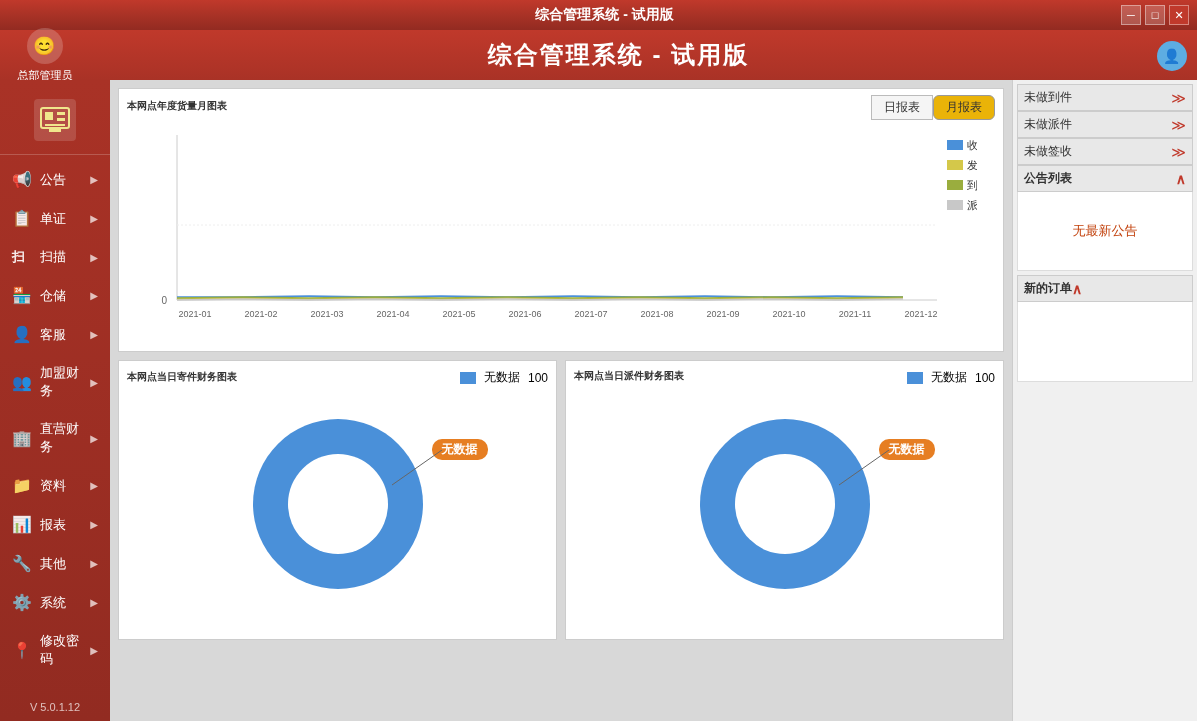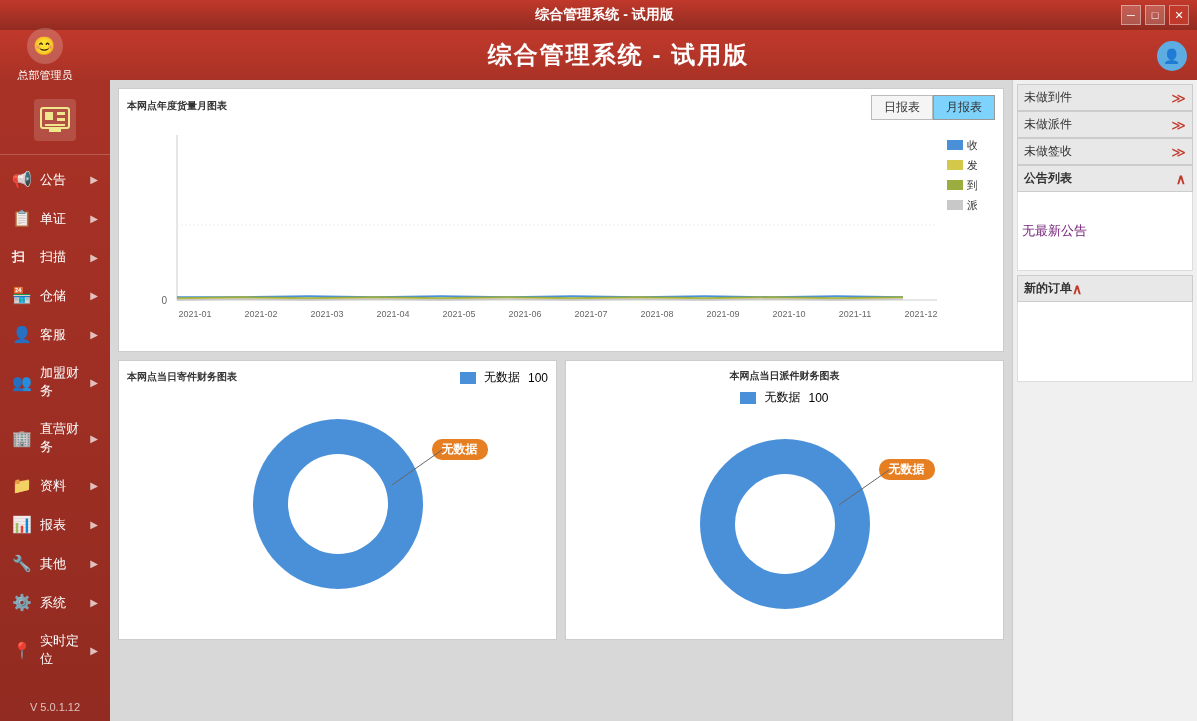--- a/index.html
+++ b/index.html
@@ -168,22 +168,23 @@
     }
     .chart-btn {
       padding: 3px 12px;
       border: 1px solid #bbb;
       background: #f5f5f5;
       cursor: pointer;
       font-size: 12px;
       color: #333;
     }
     .chart-btn.active {
-      background: #7dd3fc;
+      background: #eab308;
       border-color: #999;
+      border-radius: 6px;
     }
     .clearfix::after { content: ''; display: table; clear: both; }
 
     
     .donut-row {
       display: flex;
       gap: 8px;
     }
     .donut-card {
       flex: 1;
@@ -238,23 +239,23 @@
     }
     .right-panel-expand {
       color: #c0392b;
       font-size: 14px;
     }
     .right-panel-content {
       background: white;
       border: 1px solid #ddd;
       border-top: none;
       padding: 30px 4px;
-      text-align: left;
+      text-align: center;
       font-size: 13px;
-      color: #701a75;
+      color: #c2410c;
     }
     .new-order-section {
       margin-top: 4px;
     }
     .new-order-header {
       display: flex;
       align-items: center;
       padding: 4px 6px;
       background: #e8e8e8;
       border: 1px solid #ccc;
@@ -361,21 +362,21 @@
       <span class="sidebar-item-label">其他</span>
       <span class="sidebar-item-arrow">▶</span>
     </div>
     <div class="sidebar-item">
       <span class="sidebar-item-icon">⚙️</span>
       <span class="sidebar-item-label">系统</span>
       <span class="sidebar-item-arrow">▶</span>
     </div>
     <div class="sidebar-item">
       <span class="sidebar-item-icon">📍</span>
-      <span class="sidebar-item-label">实时定位</span>
+      <span class="sidebar-item-label">修改密码</span>
       <span class="sidebar-item-arrow">▶</span>
     </div>
 
     <div class="sidebar-version">V 5.0.1.12</div>
   </div>
 
   <div class="content-area">
 
     <div class="main-content">
 
@@ -454,21 +455,21 @@
                 <div style="background:#e67e22;color:white;padding:2px 10px;border-radius:10px;font-size:12px;font-weight:bold;white-space:nowrap;">无数据</div>
                 <svg width="60" height="40" style="position:absolute;bottom:-30px;left:-40px;">
                   <line x1="50" y1="0" x2="0" y2="35" stroke="#666" stroke-width="1"></line>
                 </svg>
               </div>
             </div>
           </div>
         </div>
 
         <div class="donut-card">
-          <div style="display:flex;align-items:center;justify-content:space-between;margin-bottom:4px;flex-direction:column;">
+          <div style="display:flex;justify-content:space-between;margin-bottom:4px;">
             <span class="chart-title">本网点当日派件财务图表</span>
             <div class="donut-legend">
               <div class="donut-legend-color" style="background:#4a90d9;"></div>
               <span>无数据</span>
               <span>100</span>
             </div>
           </div>
           <div class="donut-container">
             <div style="position:relative;width:200px;height:200px;">
               <svg width="200" height="200" viewBox="0 0 200 200">

